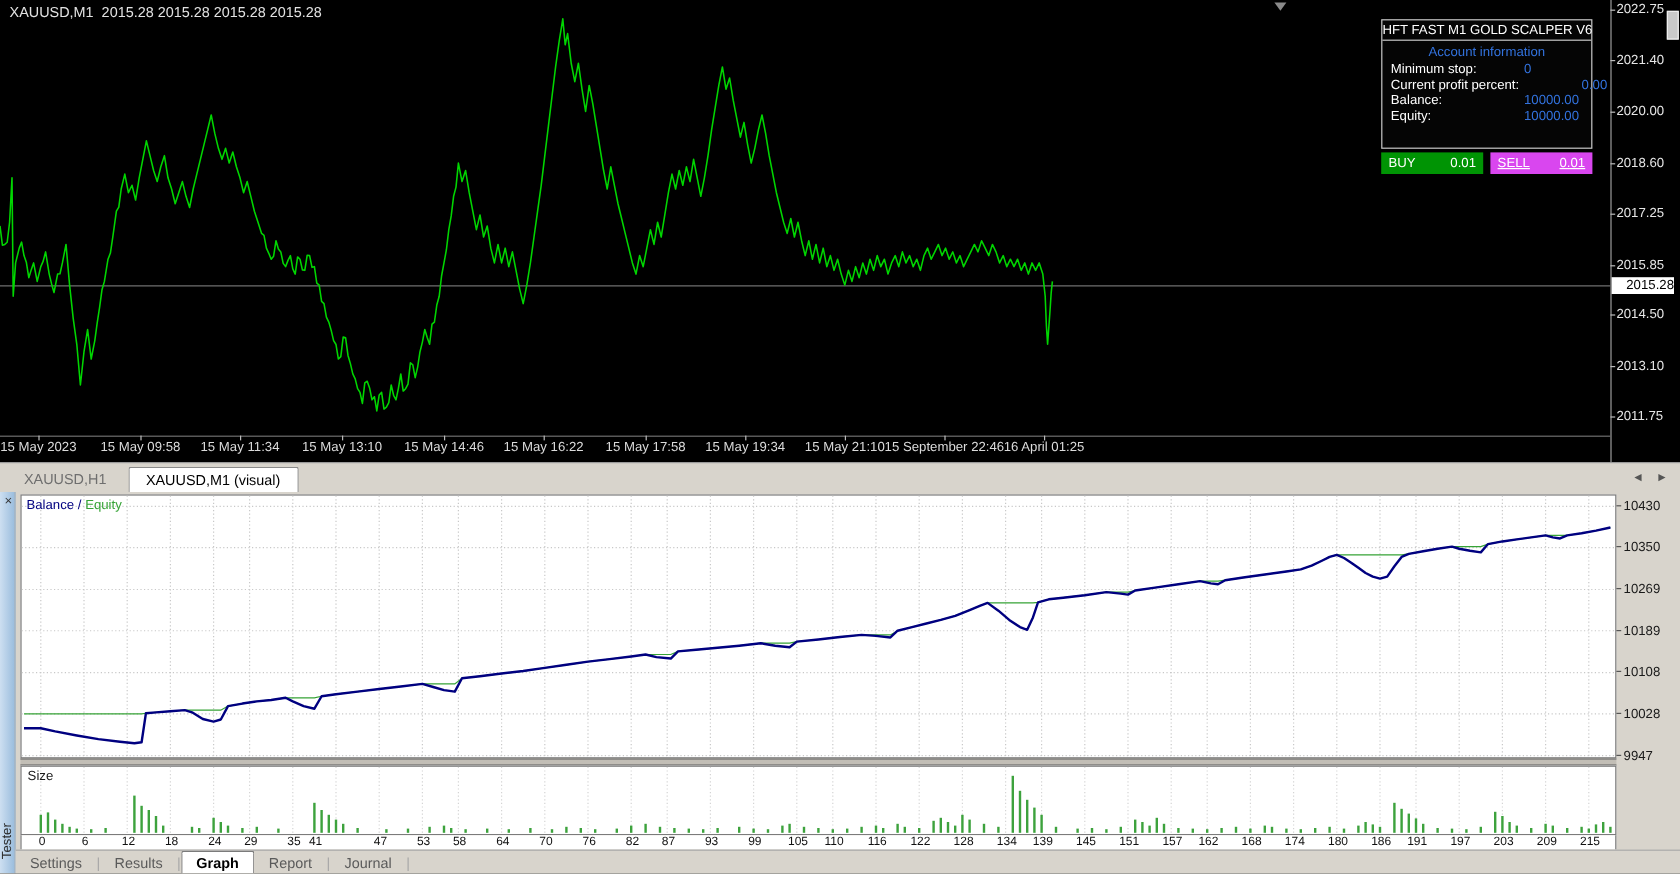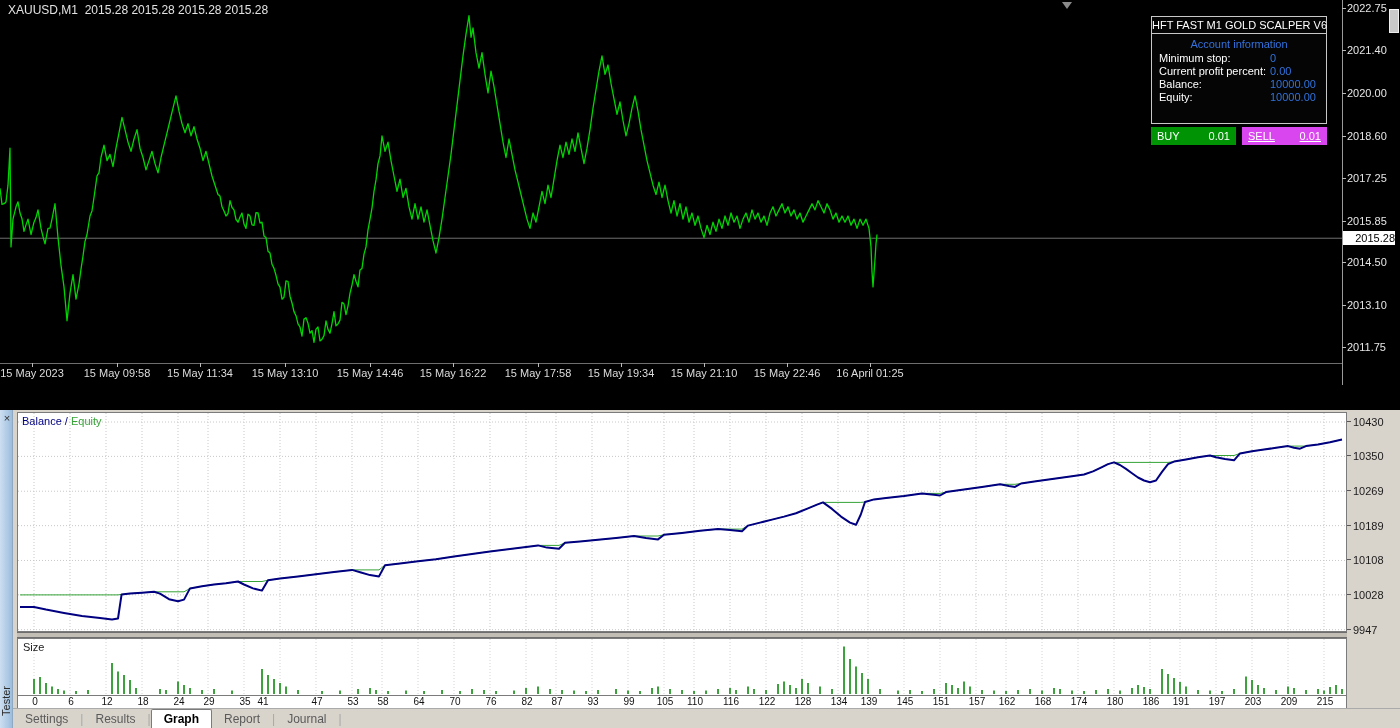--- a/index.html
+++ b/index.html
@@ -127,48 +127,56 @@
         <div class="time-label" style="left: 370px;">15 May 14:46</div>
         <div class="time-tick" style="left: 370px;"></div>
         <div class="time-label" style="left: 453px;">15 May 16:22</div>
         <div class="time-tick" style="left: 453px;"></div>
         <div class="time-label" style="left: 538px;">15 May 17:58</div>
         <div class="time-tick" style="left: 538px;"></div>
         <div class="time-label" style="left: 621px;">15 May 19:34</div>
         <div class="time-tick" style="left: 621px;"></div>
         <div class="time-label" style="left: 704px;">15 May 21:10</div>
         <div class="time-tick" style="left: 704px;"></div>
-        <div class="time-label" style="left: 787px;">15 May 22:46</div>
+        <div class="time-label" style="left: 787px;">15 September 22:46</div>
         <div class="time-tick" style="left: 787px;"></div>
         <div class="time-label" style="left: 870px;">16 April 01:25</div>
         <div class="time-tick" style="left: 870px;"></div>
       </div>
 
     <div id="ea-panel">
       <div id="ea-title">HFT FAST M1 GOLD SCALPER V6</div>
       <div id="ea-section" style="color: rgb(50, 114, 221);">Account information</div>
       <div id="ea-rows">
           <div class="ea-row"><div style="display: inline;">Minimum stop:</div><div class="val" style="color: rgb(50, 114, 221);">0</div></div>
-          <div class="ea-row"><div style="display: inline;">Current profit percent:</div><div class="val" style="color: rgb(50, 114, 221);">0.00</div></div>
+          <div class="ea-row"><div style="display: inline;">Current profit percent:</div><div class="val" style="color: rgb(50, 114, 221); margin-left: 48px;">0.00</div></div>
           <div class="ea-row"><div style="display: inline;">Balance:</div><div class="val" style="color: rgb(50, 114, 221);">10000.00</div></div>
           <div class="ea-row"><div style="display: inline;">Equity:</div><div class="val" style="color: rgb(50, 114, 221);">10000.00</div></div>
         </div>
     </div>
     <div id="ea-buttons">
       <div class="trade-btn" id="buy-btn" style="background: rgb(0, 148, 4);">
         <span>BUY</span>
         <span>0.01</span>
       </div>
       <div class="trade-btn" id="sell-btn" style="background: #d946ef; text-decoration: underline;">
         <span>SELL</span>
         <span>0.01</span>
       </div>
     </div>
   </div>
 
+  <div id="tab-strip">
+    <div id="chart-tabs">
+        <div class="chart-tab inactive" style="left: 6px;">XAUUSD,H1</div>
+        <div class="chart-tab active" style="left: 106.6px;">XAUUSD,M1 (visual)</div>
+      </div>
+    <div class="tab-arrow" style="left:1358px;">◄</div>
+    <div class="tab-arrow" style="left:1378px;">►</div>
+  </div>
 
   <div id="tester">
     <div id="tester-strip">
       <div id="tester-close">×</div>
       <div id="tester-vert-label">Tester</div>
     </div>
 
     <div id="graph-box">
       <svg id="graph-svg" width="1328" height="218">
           <line x1="0" y1="9" x2="1328" y2="9" stroke="#c8c8c8" stroke-width="1" stroke-dasharray="1,2"></line>

